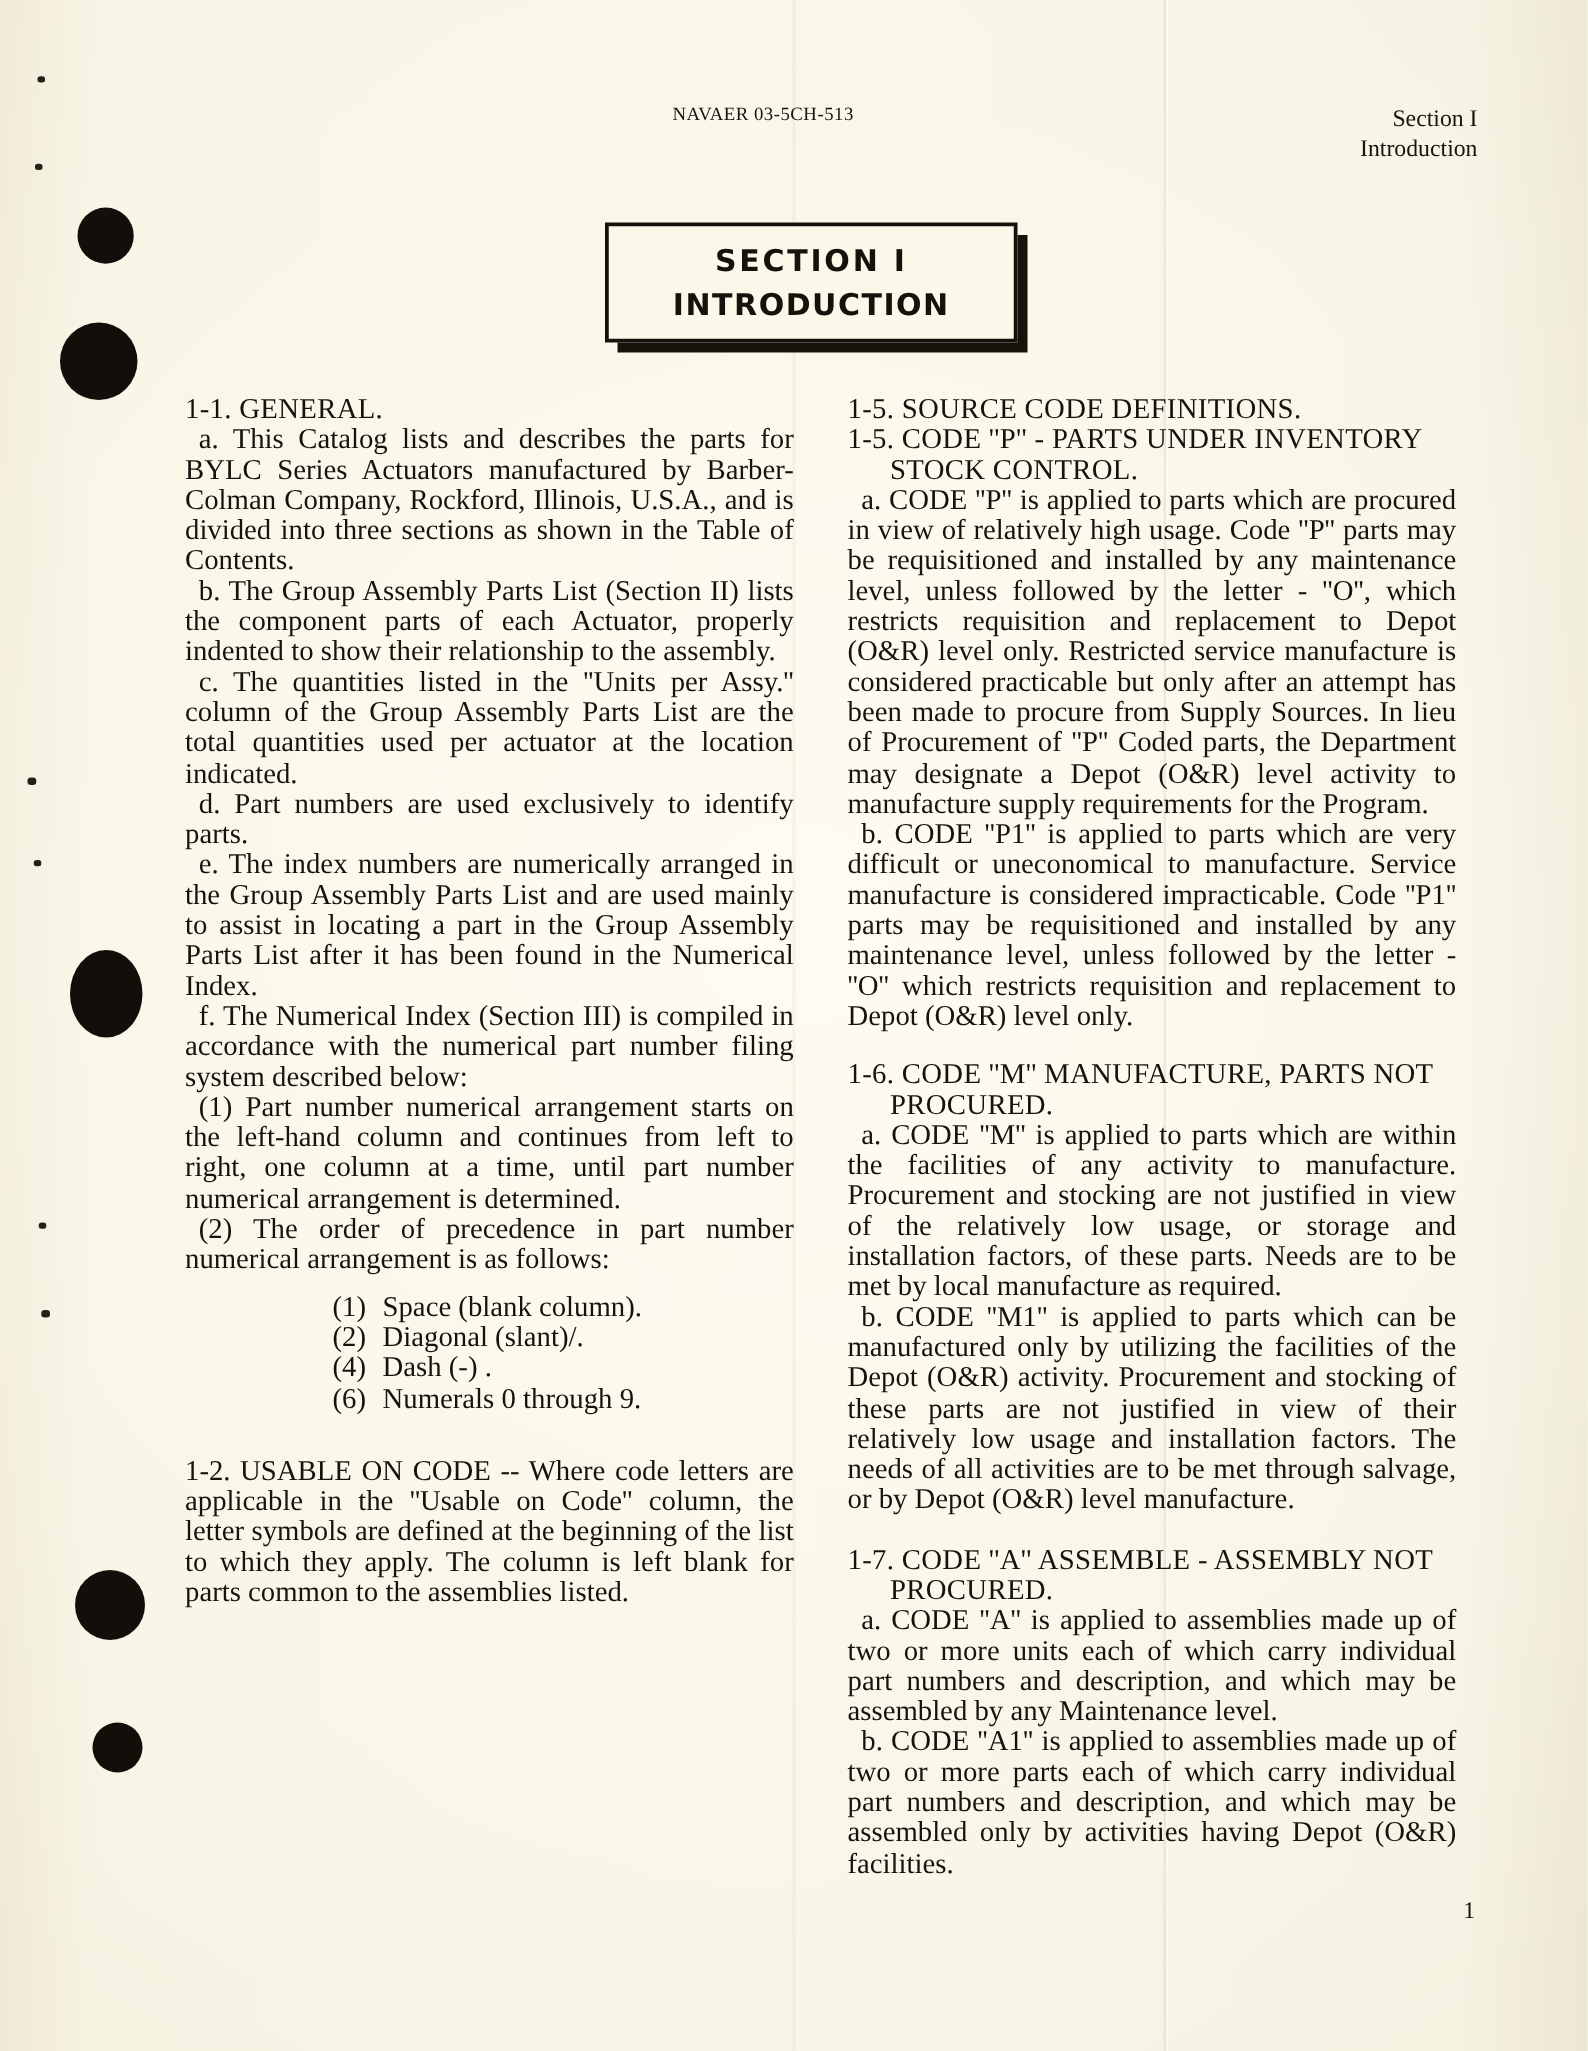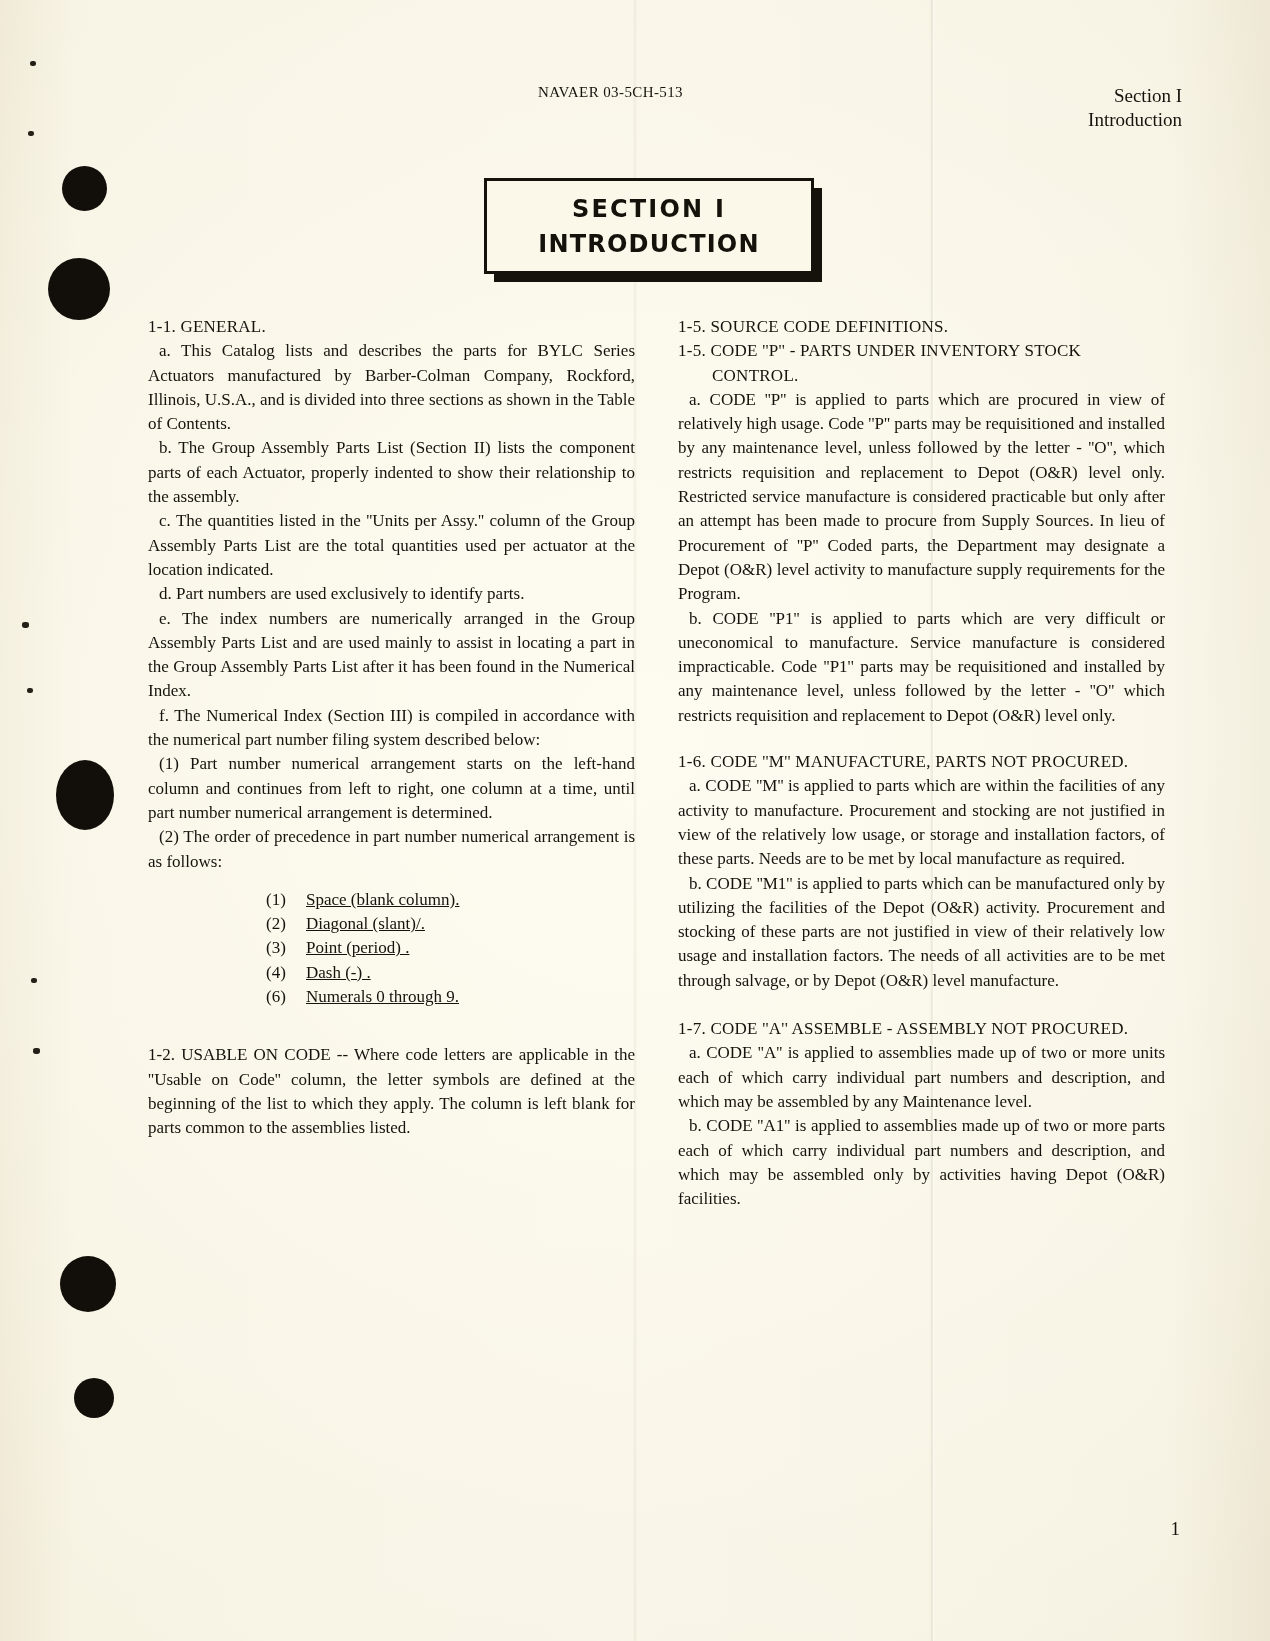--- a/index.html
+++ b/index.html
@@ -55,33 +55,33 @@
     position:absolute; left:0; top:0; width:324px; height:90px;
     background:#fbf8ea; border:3px solid #15120c;
     display:flex; flex-direction:column; align-items:center; justify-content:center;
     font-family:"DejaVu Sans","Liberation Sans",sans-serif;
     font-weight:bold; color:#15120c;
   }
   .plate .l1 { font-size:24px; letter-spacing:2.2px; margin-bottom:7px; }
   .plate .l2 { font-size:24px; letter-spacing:1.2px; }
 
   
-  .col { position:absolute; top:315px; font-size:17px; line-height:24.3px; }
+  .col { position:absolute; top:315px; font-size:23px; line-height:24.3px; }
   .col-left  { left:148px;  width:487px; }
   .col-right { left:678px;  width:487px; }
 
   .col p { margin:0; }
   .blk { margin-bottom:20px; }
   .just { text-align:justify; text-align-last:left; }
   .ind { text-indent:11px; }
   .head { letter-spacing:.25px; }
   .head2 { letter-spacing:.25px; padding-left:34px; text-indent:-34px; }
 
   
-  .plist { margin:14px 0 0 0; padding:0; list-style:none; padding-left:118px;text-decoration:underline; }
+  .plist { margin:14px 0 0 0; padding:0; list-style:none; padding-left:118px; }
   .plist li { white-space:nowrap; }
   .plist li .n { display:inline-block; width:40px; }
 
   .folio {
     position:absolute; right:90px; top:1518px;
     font-size:19px;
   }
 </style>
 </head>
 <body>
@@ -132,23 +132,20 @@
     <p class="just ind">(2) The order of precedence in part number numerical arrangement is as follows:</p>
 
     <ul class="plist">
       <li>
         <span class="n">(1)</span><span>Space (blank column).</span>
       </li>
       <li>
         <span class="n">(2)</span><span>Diagonal (slant)/.</span>
       </li>
       <li>
-        <span class="n">(3)</span><span>Point (period) .</span>
-      </li>
-      <li>
         <span class="n">(4)</span><span>Dash (-) .</span>
       </li>
       <li>
         <span class="n">(6)</span><span>Numerals 0 through 9.</span>
       </li>
     </ul>
 
     <div style="height:34px"></div>
     <p class="blk just">1-2. USABLE ON CODE -- Where code letters are applicable in the ''Usable on Code'' column, the letter symbols are defined at the beginning of the list to which they apply.  The column is left blank for parts common to the assemblies listed.</p>
     <div style="height:12px"></div>

